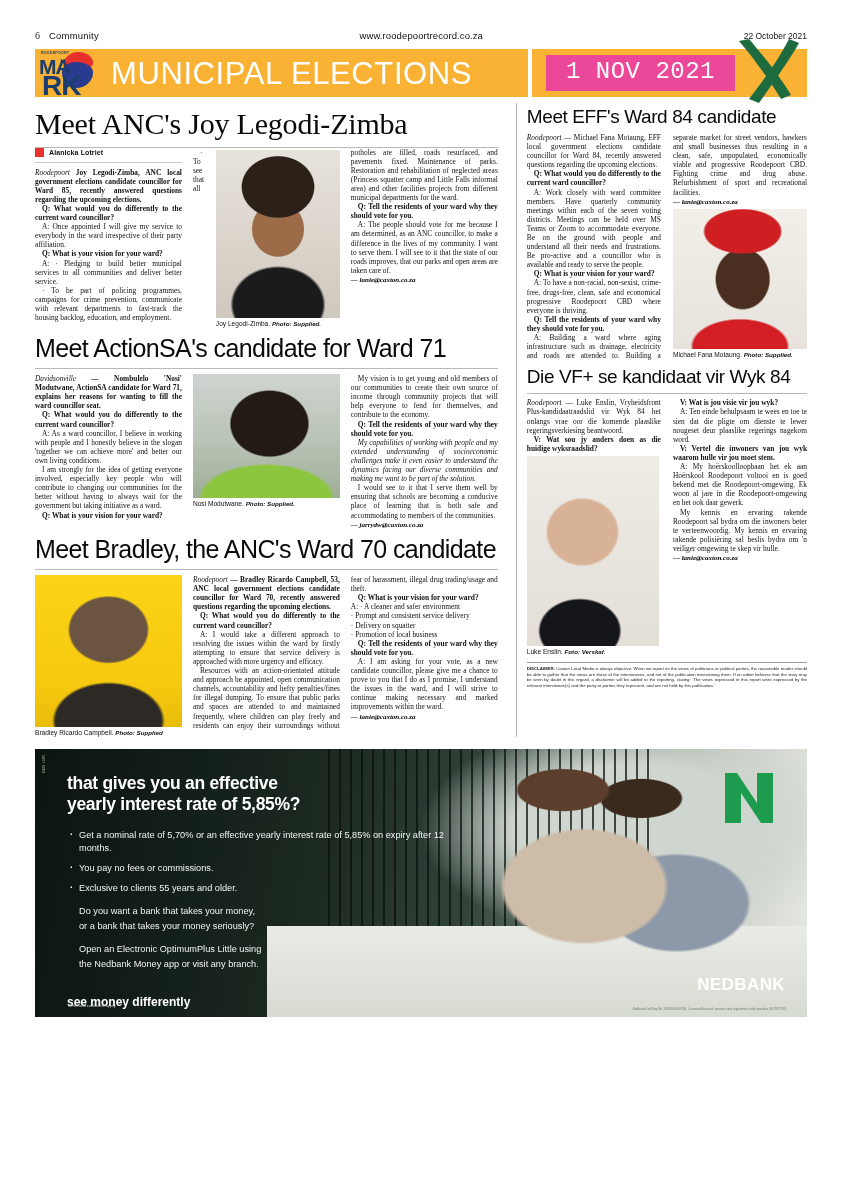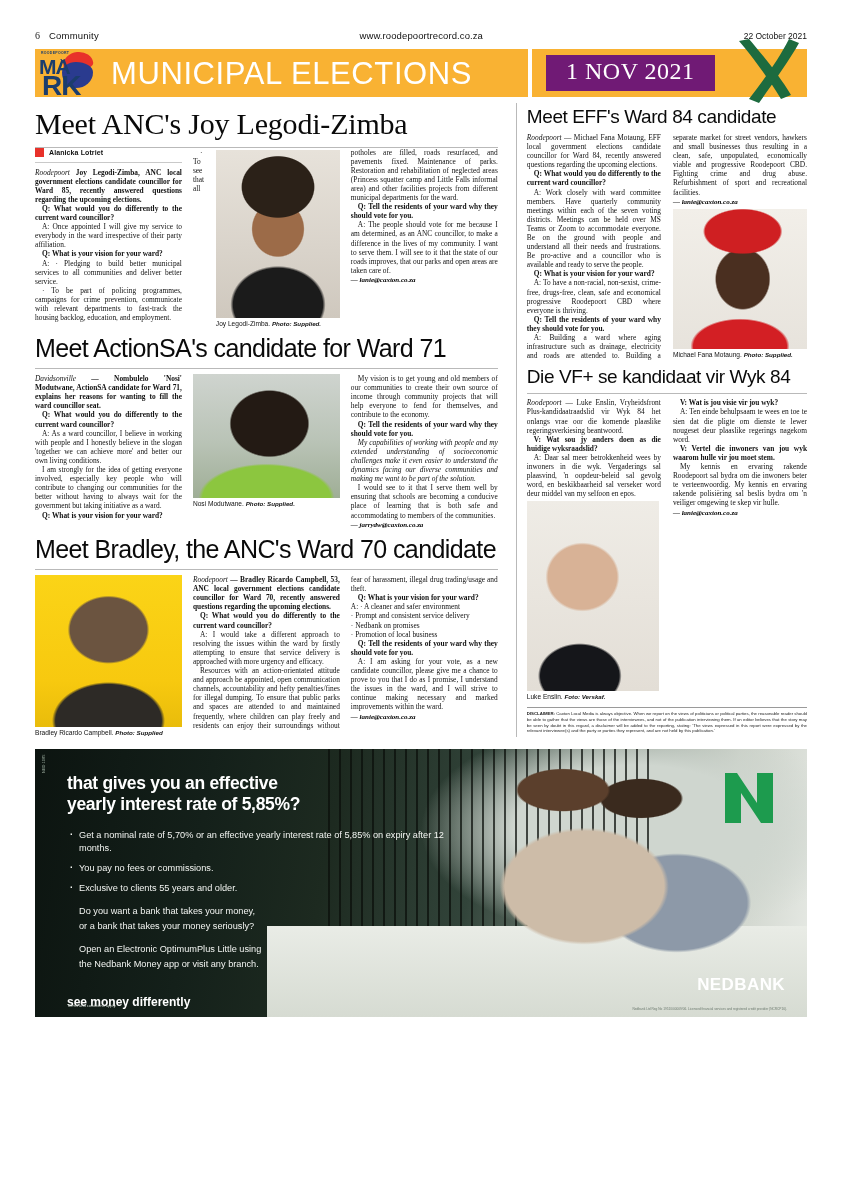--- a/index.html
+++ b/index.html
@@ -58,22 +58,22 @@
   .mark-logo .ml-blob-blue {
     position:absolute; left:23px; top:12px; width:31px; height:26px;
     background:#2a3b8f; border-radius:45% 55% 55% 45% / 40% 40% 60% 60%;
   }
   .banner-title {
     font-family: "Liberation Sans", sans-serif;
     font-size: 31px; font-weight: 400; color: #ffffff;
     letter-spacing: 0.6px; margin-left: 10px; line-height: 1;
   }
   .date-chip {
-    background: #701a75; color: #ffffff;
-    font-family: Liberation Serif, serif; font-size: 24px;
+    background: #ec4899; color: #ffffff;
+    font-family: Liberation Mono, monospace; font-size: 24px;
     padding: 4px 20px 6px 20px; letter-spacing: 0.5px; line-height: 1.05;
   }
   .check-x {
     position: absolute; right: 6px; top: -12px; width: 72px; height: 66px;
     pointer-events: none;
   }
 
   
   .content { display: flex; gap: 18px; }
   .col-left  { width: 474px; }
@@ -348,21 +348,21 @@
           <p class="body lead">
             <span class="place">Roodepoort</span>
             <span class="strongpart">— Bradley Ricardo Campbell, 53, ANC local government elections candidate councillor for Ward 70, recently answered questions regarding the upcoming elections.</span>
           </p>
           <p class="body q">Q: What would you do differently to the current ward councillor?</p>
           <p class="body">A: I would take a different approach to resolving the issues within the ward by firstly attempting to ensure that service delivery is approached with more urgency and efficacy.</p>
           <p class="body">Resources with an action-orientated attitude and approach be appointed, open communication channels, accountability and hefty penalties/fines for illegal dumping. To ensure that public parks and spaces are attended to and maintained frequently, where children can play freely and residents can enjoy their surroundings without fear of harassment, illegal drug trading/usage and theft.</p>
           <p class="body q">Q: What is your vision for your ward?</p>
           <p class="body noind">A: · A cleaner and safer environment</p>
           <p class="body noind">· Prompt and consistent service delivery</p>
-          <p class="body noind">· Nedbank on promises</p>
+          <p class="body noind">· Delivery on squatter</p>
           <p class="body noind">· Promotion of local business</p>
           <p class="body q">Q: Tell the residents of your ward why they should vote for you.</p>
           <p class="body">A: I am asking for your vote, as a new candidate councillor, please give me a chance to prove to you that I do as I promise, I understand the issues in the ward, and I will strive to continue making necessary and marked improvements within the ward.</p>
           <p class="email">— lanie@caxton.co.za</p>
         </div>
       </div>
 
     </div>
 
     <div class="col-right">
@@ -393,31 +393,31 @@
 
       <div class="article" style="margin-top:6px;">
         <h2 class="headline-r">Die VF+ se kandidaat vir Wyk 84</h2>
         <div class="rule-top" style="margin-bottom:4px;"></div>
         <div class="cols2">
           <p class="body lead">
             <span class="place">Roodepoort</span>
             <span>— Luke Enslin, Vryheidsfront Plus-kandidaatraadslid vir Wyk 84 het onlangs vrae oor die komende plaaslike regeringsverkiesing beantwoord.</span>
           </p>
           <p class="body q">V: Wat sou jy anders doen as die huidige wyksraadslid?</p>
-          <p class="body">A: Daar sal meer betrokkenheid wees by inwoners in die wyk. Vergaderings sal plaasvind, 'n oopdeur-beleid sal gevolg word, en beskikbaarheid sal verseker word deur middel van my selfoon en epos.</p>
           <div class="figure luke-float">
             <div class="ph ph-luke"></div>
             <div class="caption">
               <span>Luke Enslin.</span>
               <span class="src">Foto: Verskaf.</span>
             </div>
           </div>
           <p class="body q">V: Wat is jou visie vir jou wyk?</p>
           <p class="body">A: Ten einde behulpsaam te wees en toe te sien dat die pligte om dienste te lewer nougeset deur plaaslike regerings nagekom word.</p>
           <p class="body q">V: Vertel die inwoners van jou wyk waarom hulle vir jou moet stem.</p>
+          <p class="body">A: My hoërskoolloopbaan het ek aan Hoërskool Roodepoort voltooi en is goed bekend met die Roodepoort-omgewing. Ek woon al jare in die Roodepoort-omgewing en het ook daar gewerk.</p>
           <p class="body">My kennis en ervaring rakende Roodepoort sal bydra om die inwoners beter te verteenwoordig. My kennis en ervaring rakende polisiëring sal beslis bydra om 'n veiliger omgewing te skep vir hulle.</p>
           <p class="email">— lanie@caxton.co.za</p>
         </div>
       </div>
 
       <div class="disclaimer">
         <b>DISCLAIMER:</b><span> Caxton Local Media is always objective. When we report on the views of politicians or political parties, the reasonable reader should be able to gather that the views are those of the interviewees, and not of the publication interviewing them. If an editor believes that the story may be seen by doubt in this regard, a disclaimer will be added to the reporting, stating: 'The views expressed in this report were expressed by the relevant interviewee(s) and the party or parties they represent, and are not held by this publication.'</span>
       </div>
 
     </div>

